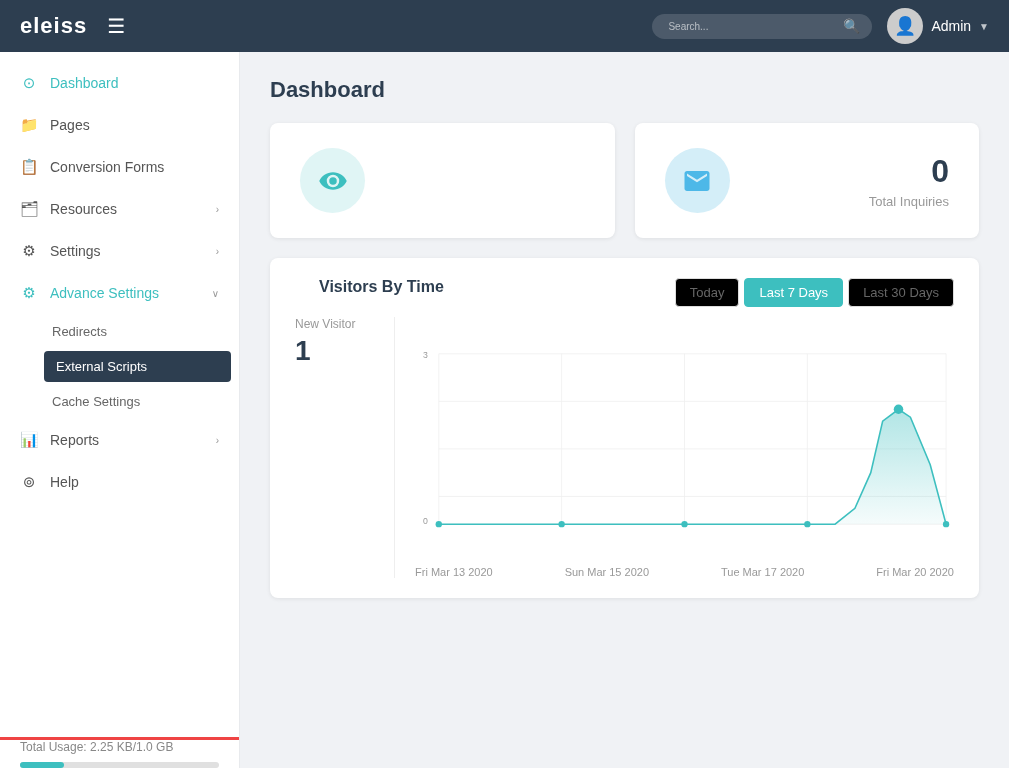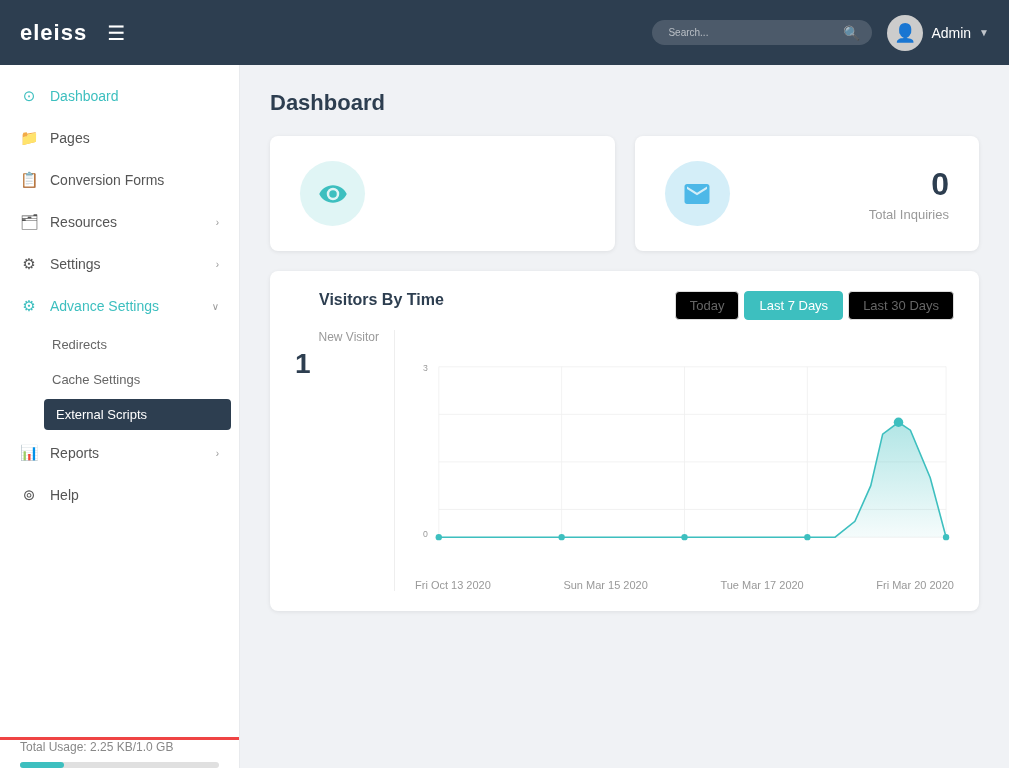--- a/index.html
+++ b/index.html
@@ -1,21 +1,21 @@
 <!DOCTYPE html>
 <html><head>
   <meta charset="utf-8">
   <style>
     * { box-sizing: border-box; margin: 0; padding: 0; }
     body { font-family: -apple-system, BlinkMacSystemFont, 'Segoe UI', sans-serif; background: #f0f2f5; display: flex; flex-direction: column; height: 768px; width: 1009px; overflow: hidden; }
 
     
     .header {
       background: #2d3e50;
-      height: 65px;
+      height: 52px;
       display: flex;
       align-items: center;
       padding: 0 20px;
       justify-content: space-between;
       flex-shrink: 0;
     }
     .header-left { display: flex; align-items: center; gap: 20px; }
     .logo { color: white; font-size: 22px; font-weight: 700; letter-spacing: 1px; }
     .hamburger { color: white; cursor: pointer; font-size: 20px; }
     .header-right { display: flex; align-items: center; gap: 15px; }
@@ -140,21 +140,21 @@
     .chart-header { display: flex; align-items: flex-start; justify-content: space-between; margin-bottom: 10px; margin-left: 24px; }
     .chart-title { font-size: 16px; font-weight: 600; color: #2d3e50; }
     .chart-buttons { display: flex; gap: 5px; }
     .chart-btn {
       padding: 6px 14px; border-radius: 4px; font-size: 13px; cursor: pointer;
       border: 1px solid #ddd; background: #000000; color: #666;
     }
     .chart-btn.active { background: #3dbfbf; border-color: #3dbfbf; color: white; }
     .chart-body { display: flex; gap: 20px; }
     .chart-sidebar-stats { display: flex; flex-direction: column; gap: 4px; padding-right: 15px; border-right: 1px solid #eee; min-width: 100px; }
-    .stat-label { font-size: 12px; color: #999; text-align: right; }
+    .stat-label { font-size: 12px; color: #999; }
     .stat-value { font-size: 28px; font-weight: 700; color: #2d3e50; }
     .chart-x-labels { display: flex; justify-content: space-between; padding: 5px 0 0; font-size: 11px; color: #999; }
   </style>
 </head>
 <body>
 
 <div class="header">
   <div class="header-left">
     <span class="logo">eleiss</span>
     <span class="hamburger">☰</span>
@@ -204,22 +204,22 @@
         <span class="chevron">›</span>
       </div>
 
       <div class="nav-item active">
         <span class="nav-icon">⚙</span>
         <span class="nav-label">Advance Settings</span>
         <span class="chevron">∨</span>
       </div>
 
       <div class="nav-sub-item">Redirects</div>
+      <div class="nav-sub-item highlighted">External Scripts</div>
       <div class="nav-sub-item">Cache Settings</div>
-      <div class="nav-sub-item highlighted">External Scripts</div>
 
       <div class="nav-item">
         <span class="nav-icon">📊</span>
         <span class="nav-label">Reports</span>
         <span class="chevron">›</span>
       </div>
 
       <div class="nav-item">
         <span class="nav-icon">⊚</span>
         <span class="nav-label">Help</span>
@@ -309,21 +309,21 @@
 
             <circle cx="30" cy="230" r="4" fill="#3dbfbf"></circle>
             <circle cx="185" cy="230" r="4" fill="#3dbfbf"></circle>
             <circle cx="340" cy="230" r="4" fill="#3dbfbf"></circle>
             <circle cx="495" cy="230" r="4" fill="#3dbfbf"></circle>
             <circle cx="610" cy="85" r="6" fill="#3dbfbf"></circle>
             <circle cx="670" cy="230" r="4" fill="#3dbfbf"></circle>
           </svg>
 
           <div class="chart-x-labels">
-            <span>Fri Oct 13 2020</span>
+            <span>Fri Mar 13 2020</span>
             <span>Sun Mar 15 2020</span>
             <span>Tue Mar 17 2020</span>
             <span>Fri Mar 20 2020</span>
           </div>
         </div>
       </div>
     </div>
 
   </div>
 </div>

